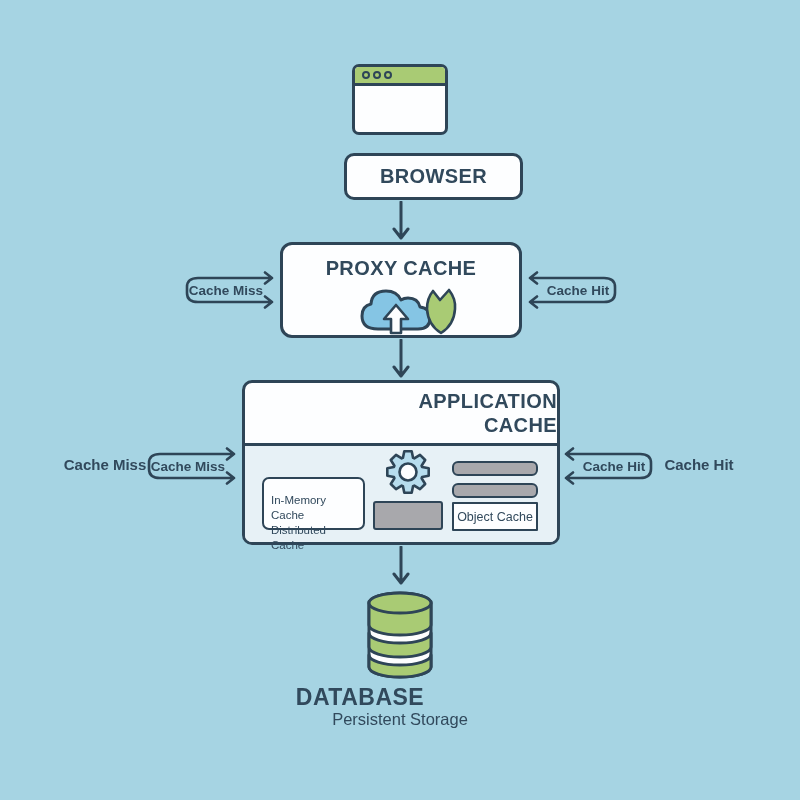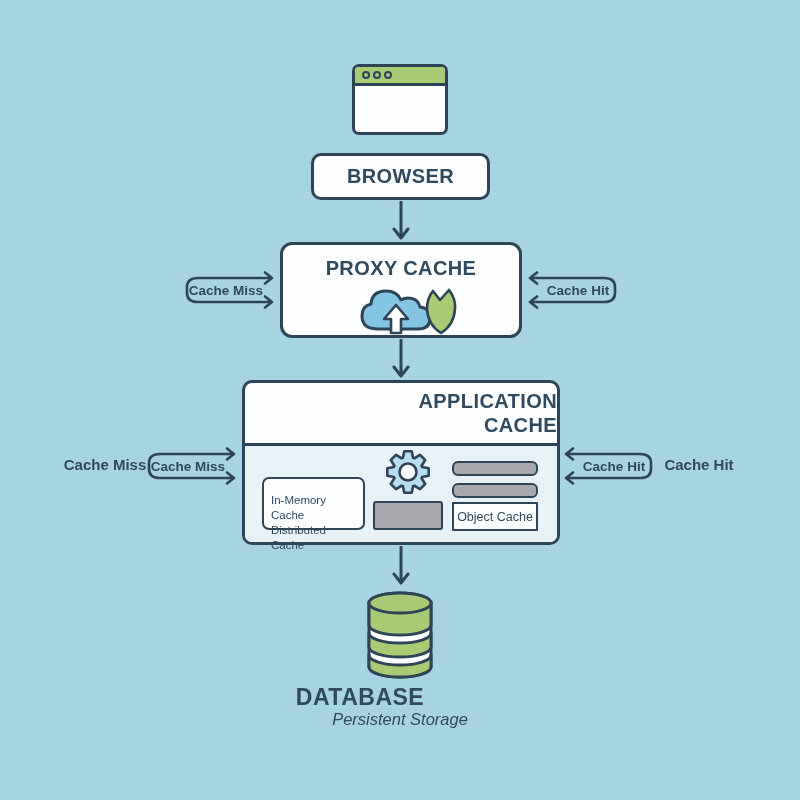--- a/index.html
+++ b/index.html
@@ -5,21 +5,21 @@
   :root{
     --background:#a6d4e3; --line:#2e4557; --text:#31495c; --box-bg:#fdfeff;
     --panel-bg:#e7f1f6; --green:#a9cb74; --cloud-blue:#85c5e4;
     --gear-blue:#b7ddee; --bar-gray:#a8a8ac;
   }
   *{margin:0;padding:0;box-sizing:border-box;}
   html,body{width:800px;height:800px;}
   body{font-family:"Liberation Sans",sans-serif;background:var(--background);color:var(--text);}
   #stage{position:relative;width:800px;height:800px;background:var(--background);overflow:hidden;}
   .abs{position:absolute;}
-  .node-box{background:var(--box-bg);border:3px solid var(--line);display:flex;align-items:center;justify-content:center;}
+  .node-box{background:var(--box-bg);border:3px solid var(--line);display:flex;align-items:center;justify-content:center;margin-left:33px;}
   .node-title{font-weight:bold;font-size:20px;letter-spacing:.4px;color:var(--text);text-align:center;}
   .stroke{stroke:var(--line);fill:none;stroke-width:3;stroke-linecap:round;stroke-linejoin:round;}
   .stroke25{stroke:var(--line);fill:none;stroke-width:2.6;stroke-linecap:round;stroke-linejoin:round;}
   
   #browser-icon{left:352px;top:64px;width:96px;height:71px;background:var(--box-bg);border:3px solid var(--line);border-radius:7px;}
   #browser-icon .titlebar{height:19px;background:var(--green);border-bottom:3px solid var(--line);border-radius:4px 4px 0 0;display:flex;align-items:center;padding-left:7px;gap:3px;}
   #browser-icon .dot{width:8px;height:8px;border:2.5px solid var(--line);border-radius:50%;}
   
   #browser-box{left:311px;top:153px;width:179px;height:47px;border-radius:10px;}
   
@@ -37,21 +37,21 @@
   #app-box{left:242px;top:380px;width:318px;height:165px;background:var(--box-bg);border:3px solid var(--line);border-radius:10px;}
   #app-body{position:absolute;left:0;right:0;top:60px;bottom:0;background:var(--panel-bg);border-top:3px solid var(--line);border-radius:0 0 7px 7px;}
   #app-title{position:absolute;left:0;right:0;top:7px;line-height:1.18;white-space:pre-line;text-align:right;}
   #in-memory-box{left:17px;top:94px;width:103px;height:53px;background:var(--box-bg);border:2.5px solid var(--line);border-radius:7px;font-size:11.5px;line-height:1.3;padding:14px 7px;white-space:pre-line;color:var(--text);}
   #gear-icon{left:139px;top:65px;}
   #gray-block{left:128px;top:118px;width:70px;height:29px;background:var(--bar-gray);border:2.5px solid var(--line);border-radius:3px;}
   .gray-bar{left:207px;width:86px;height:15px;background:var(--bar-gray);border:2.5px solid var(--line);border-radius:6px;}
   #object-cache-box{left:207px;top:119px;width:86px;height:29px;background:var(--box-bg);border:2.5px solid var(--line);border-radius:1px;display:flex;align-items:center;justify-content:center;font-size:12.5px;color:var(--text);}
   
   #database-label{left:0;width:720px;top:684px;font-size:23px;font-weight:bold;text-align:center;letter-spacing:.5px;}
-  #database-sublabel{left:0;width:800px;top:710px;font-size:16.5px;text-align:center;font-style:italic;}
+  #database-sublabel{left:0;width:800px;top:710px;font-size:16.5px;text-align:center;}
 </style>
 </head>
 <body>
 
 <div id="stage">
 
   <div id="browser-icon" class="abs">
     <div class="titlebar">
       <span class="dot"></span>
       <span class="dot"></span>

